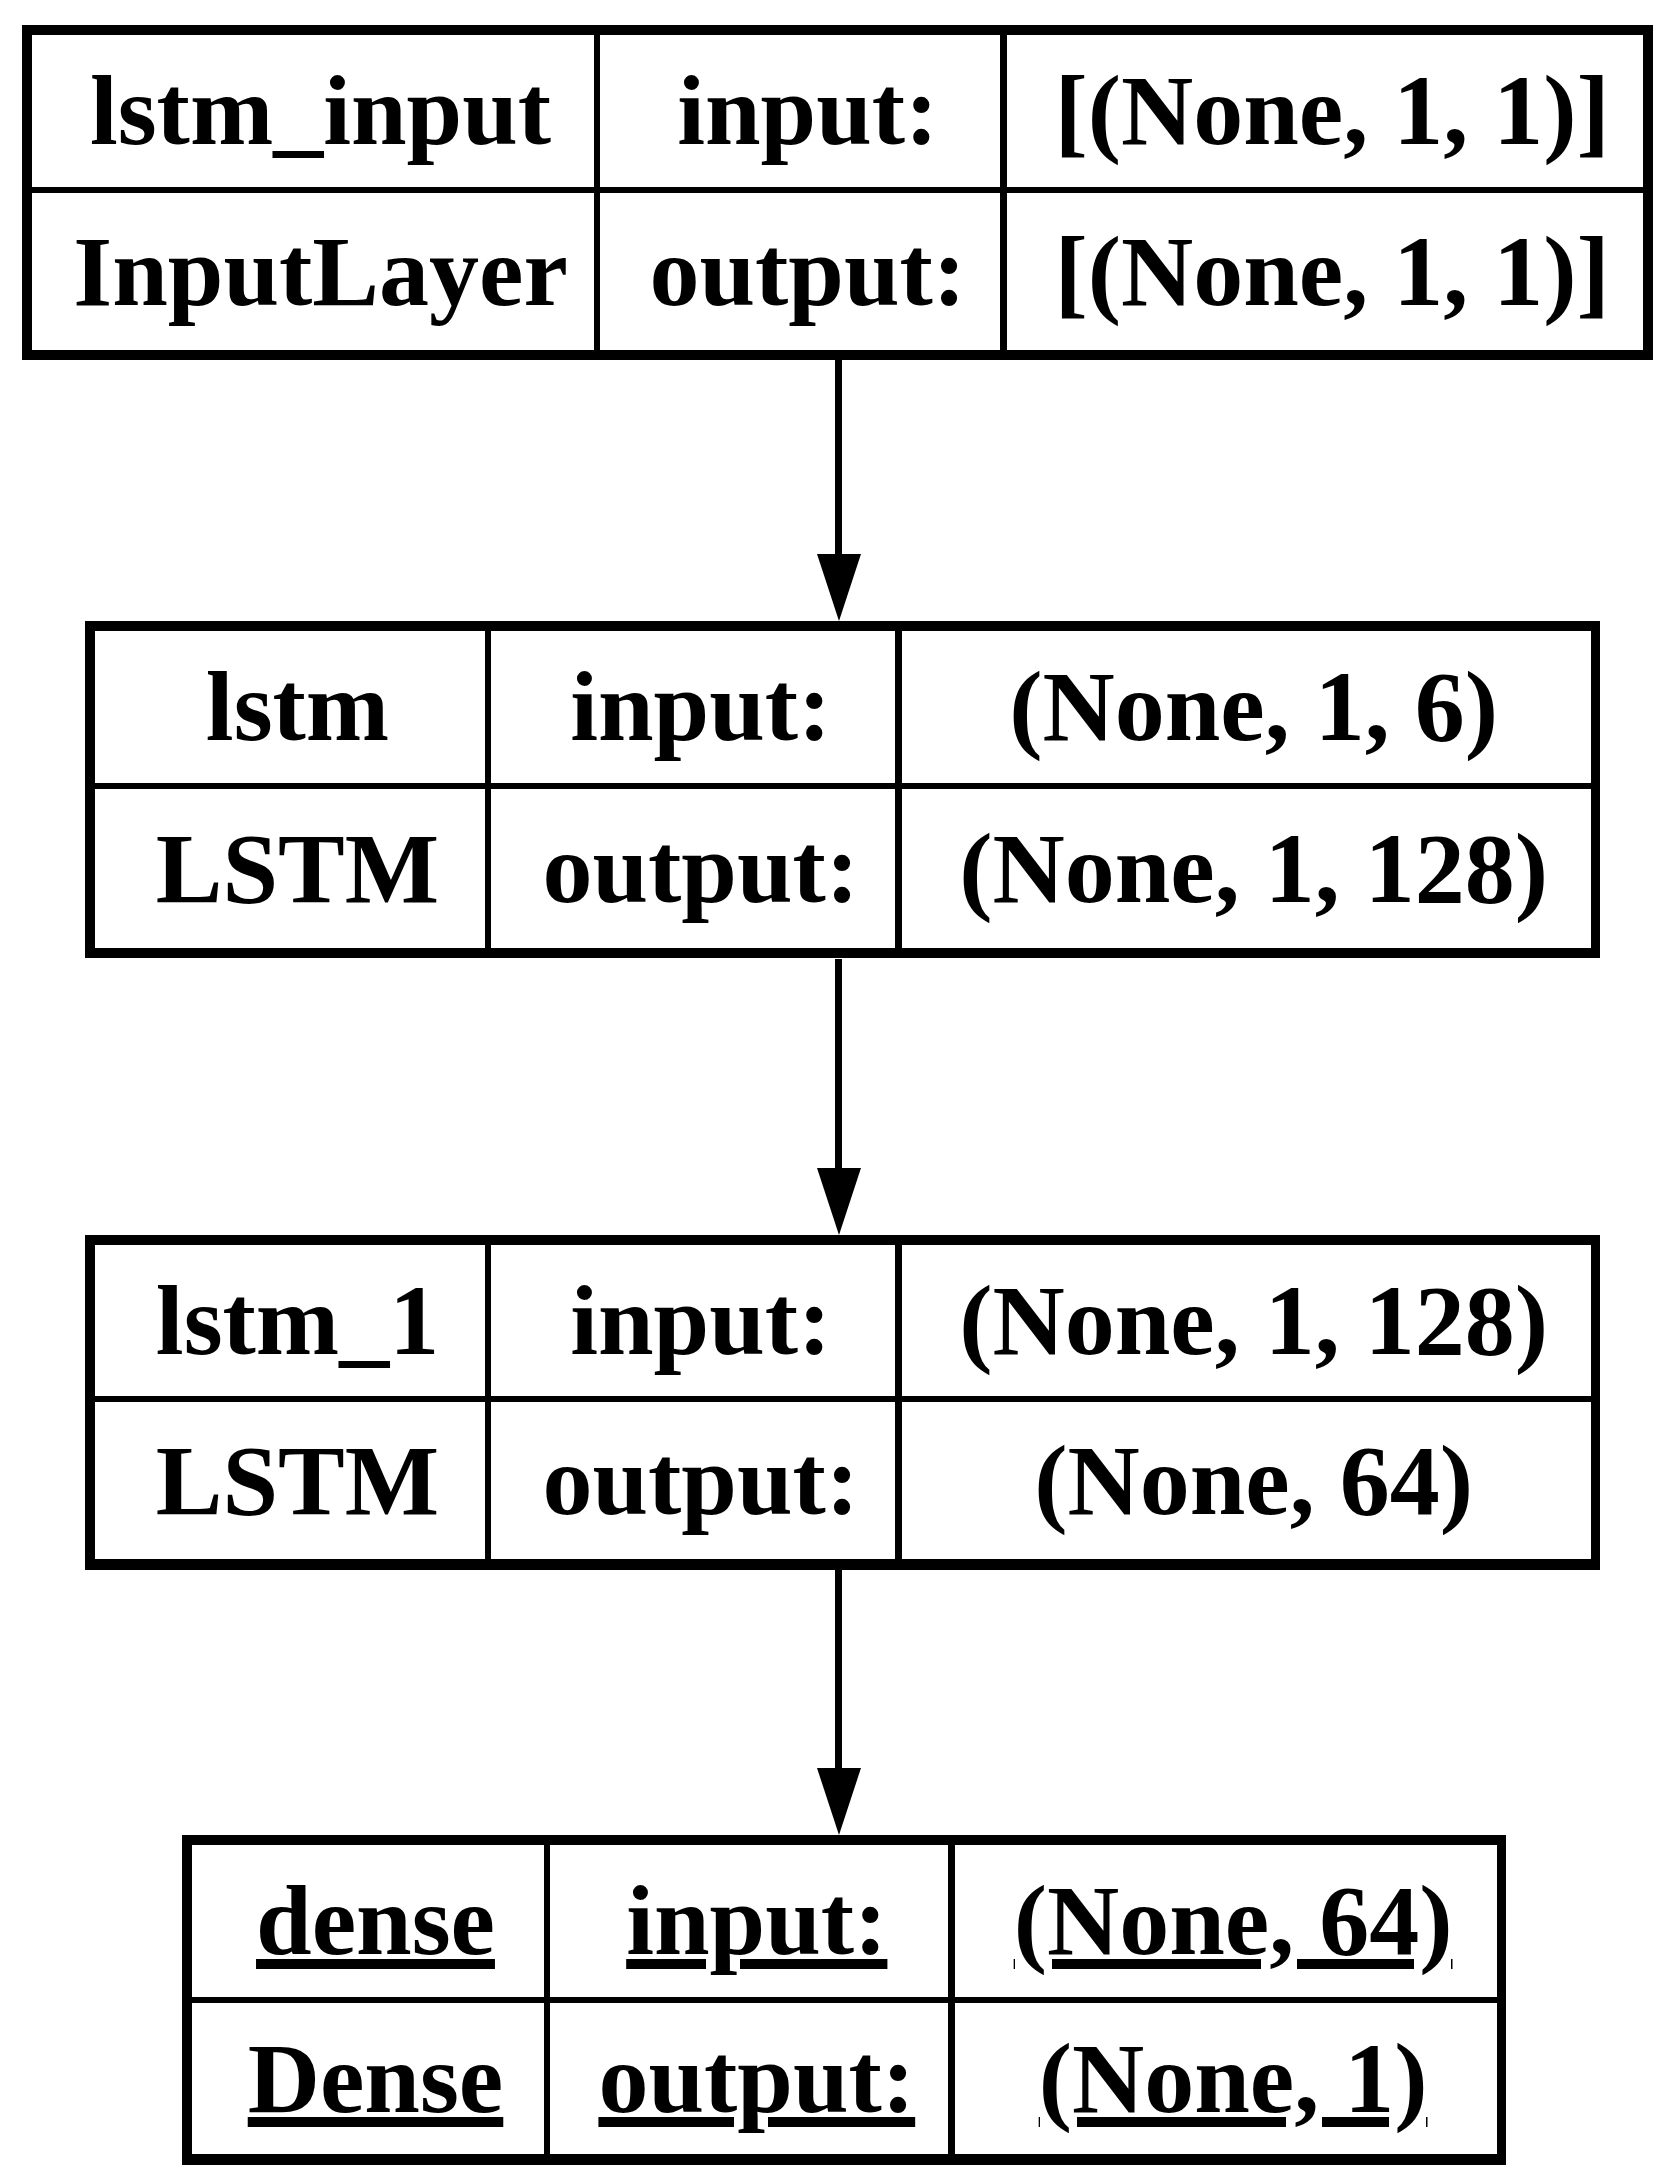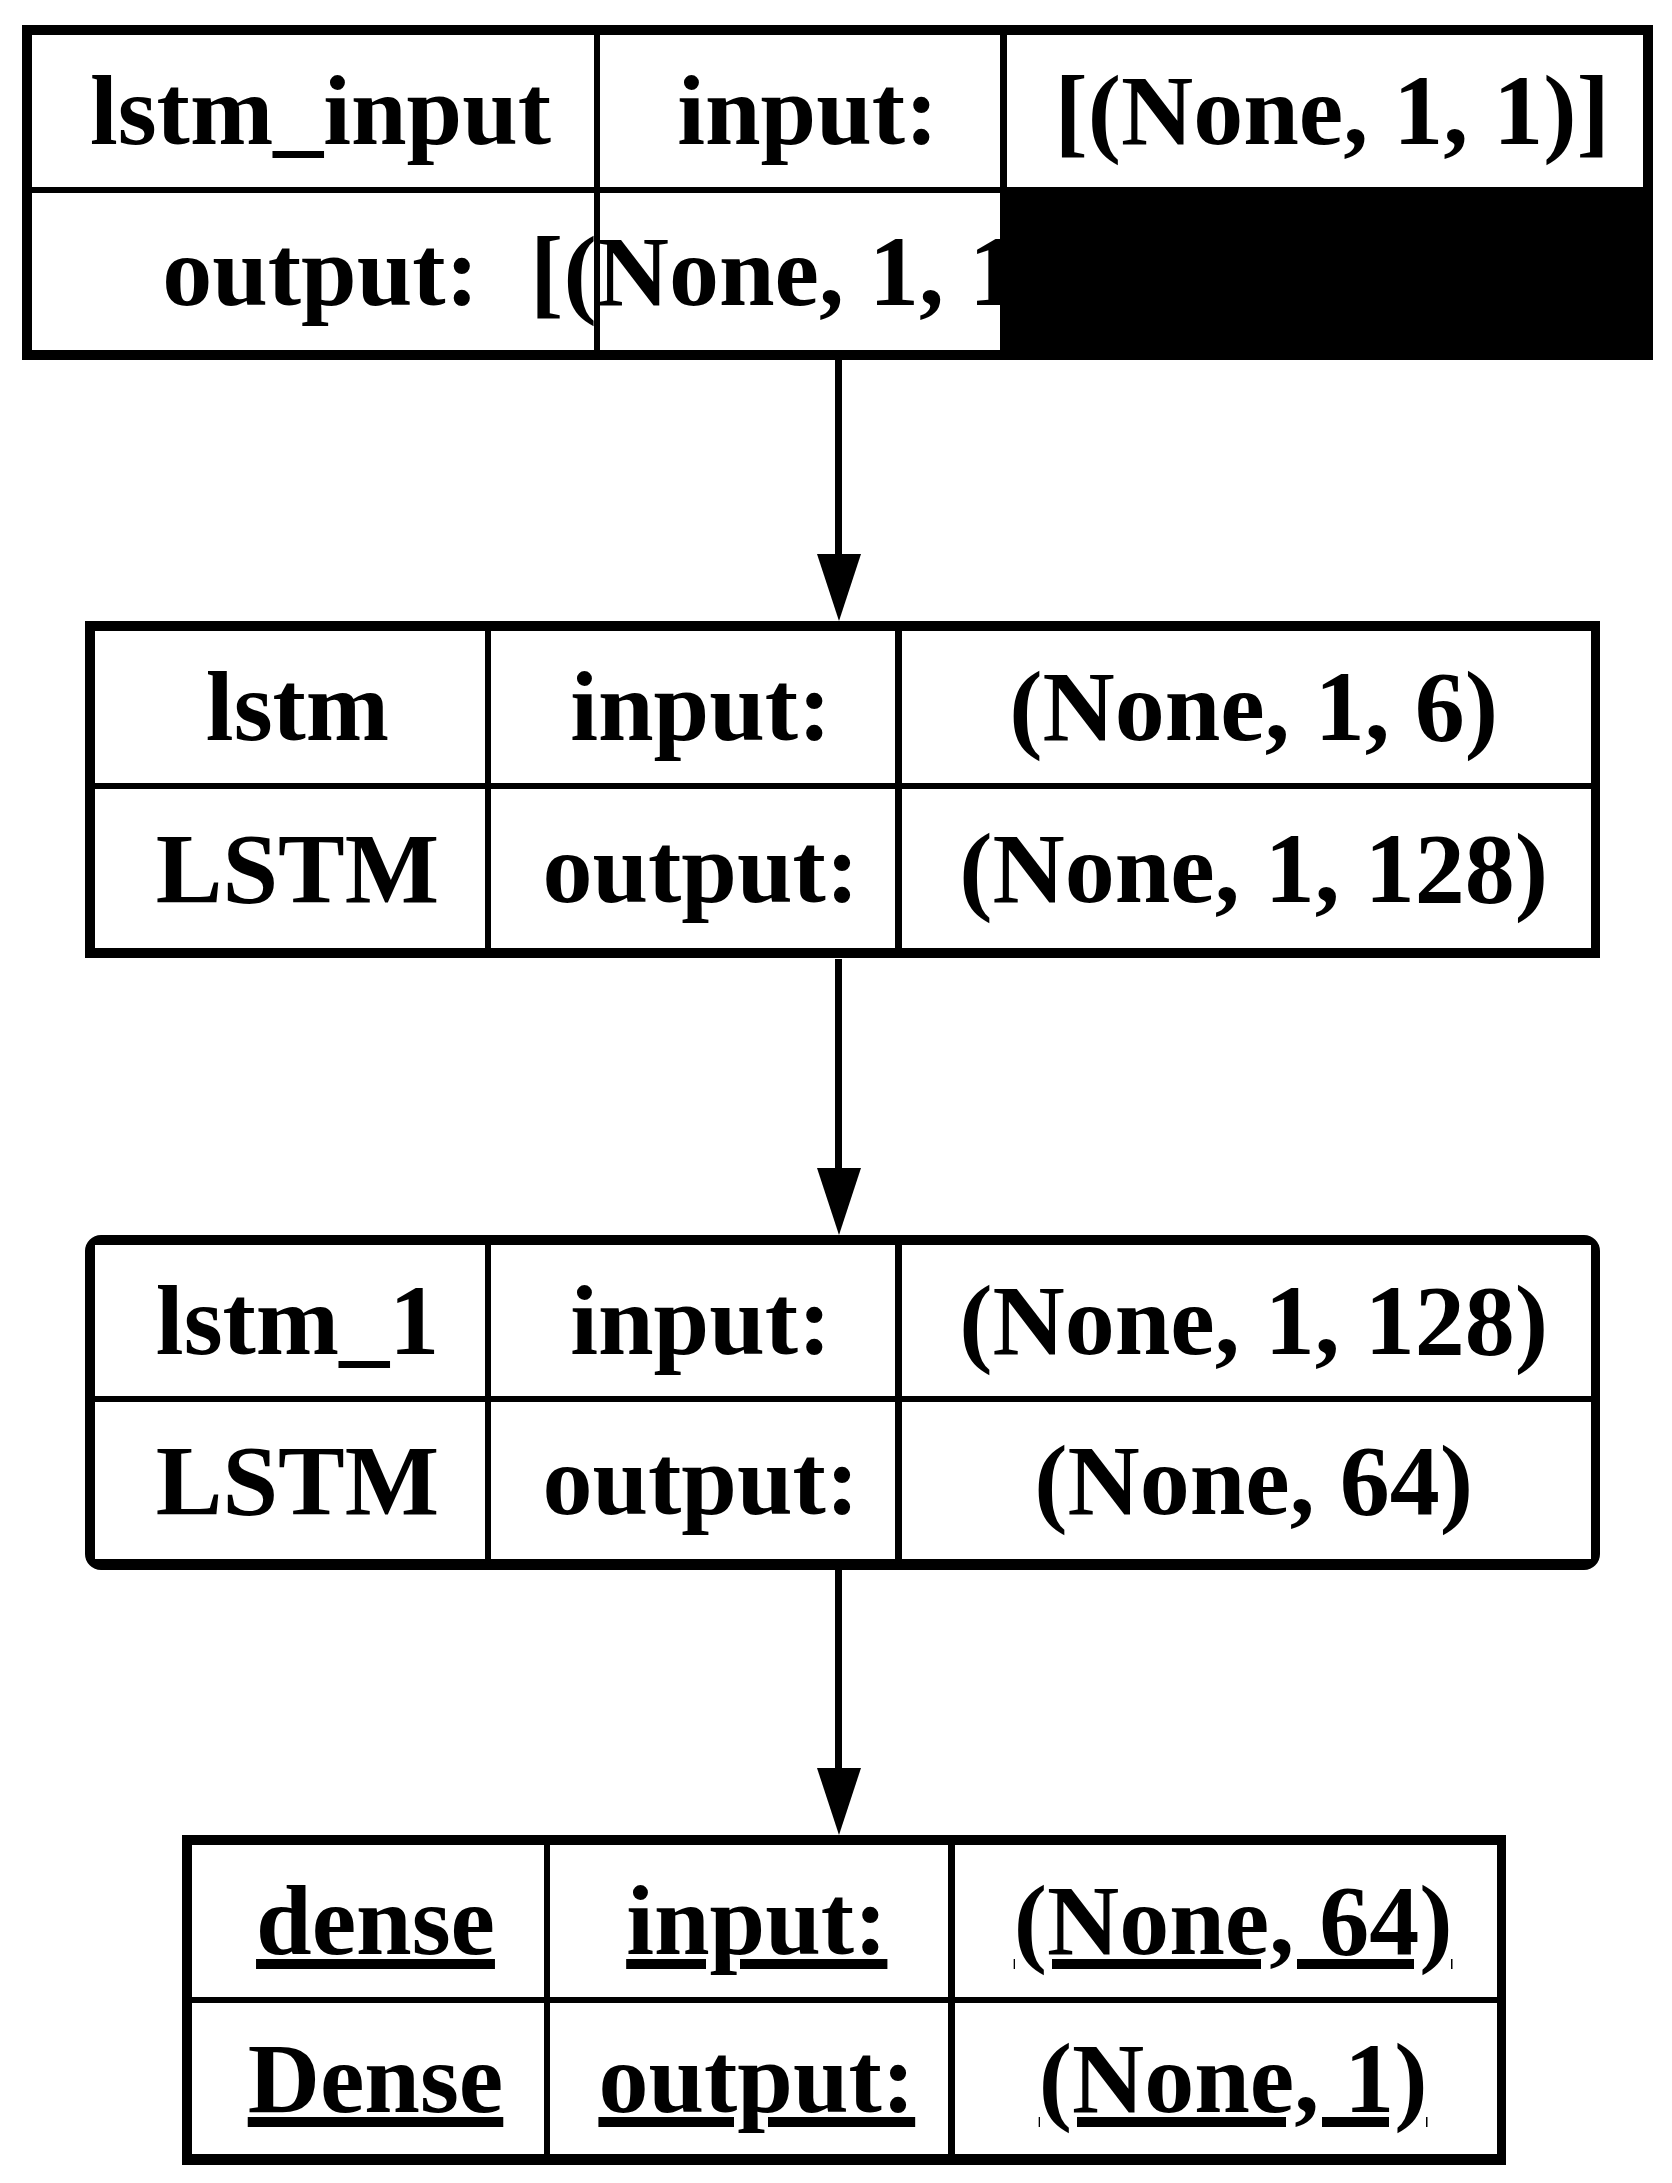--- a/index.html
+++ b/index.html
@@ -53,20 +53,21 @@
 </head>
 <body>
 
 <div id="canvas">
 
   <div class="node" style="left:22px; top:25px; width:1631px; height:335px;
               grid-template-columns:562px 400px 636px; grid-template-rows:152px 157px;">
     <div class="cell">lstm_input</div>
     <div class="cell">input:</div>
     <div class="cell">[(None, 1, 1)]</div>
+    <div class="cell">InputLayer</div>
     <div class="cell">output:</div>
     <div class="cell">[(None, 1, 1)]</div>
   </div>
 
   <div class="edge-shaft" style="left:835px; top:360px; height:194px;"></div>
   <div class="edge-head" style="left:817px; top:554px;"></div>
 
   <div class="node" style="left:85px; top:621px; width:1515px; height:337px;
               grid-template-columns:390px 404px 689px; grid-template-rows:152px 159px;">
     <div class="cell">lstm</div>
@@ -74,21 +75,21 @@
     <div class="cell">(None, 1, 6)</div>
     <div class="cell">LSTM</div>
     <div class="cell">output:</div>
     <div class="cell">(None, 1, 128)</div>
   </div>
 
   <div class="edge-shaft" style="left:835px; top:959px; height:209px;"></div>
   <div class="edge-head" style="left:817px; top:1168px;"></div>
 
   <div class="node" style="left:85px; top:1235px; width:1515px; height:335px;
-              grid-template-columns:390px 404px 689px; grid-template-rows:151px 157px;border-radius:16px;">
+              grid-template-columns:390px 404px 689px; grid-template-rows:151px 157px;">
     <div class="cell">lstm_1</div>
     <div class="cell">input:</div>
     <div class="cell">(None, 1, 128)</div>
     <div class="cell">LSTM</div>
     <div class="cell">output:</div>
     <div class="cell">(None, 64)</div>
   </div>
 
   <div class="edge-shaft" style="left:835px; top:1570px; height:199px;"></div>
   <div class="edge-head" style="left:817px; top:1768px;"></div>

